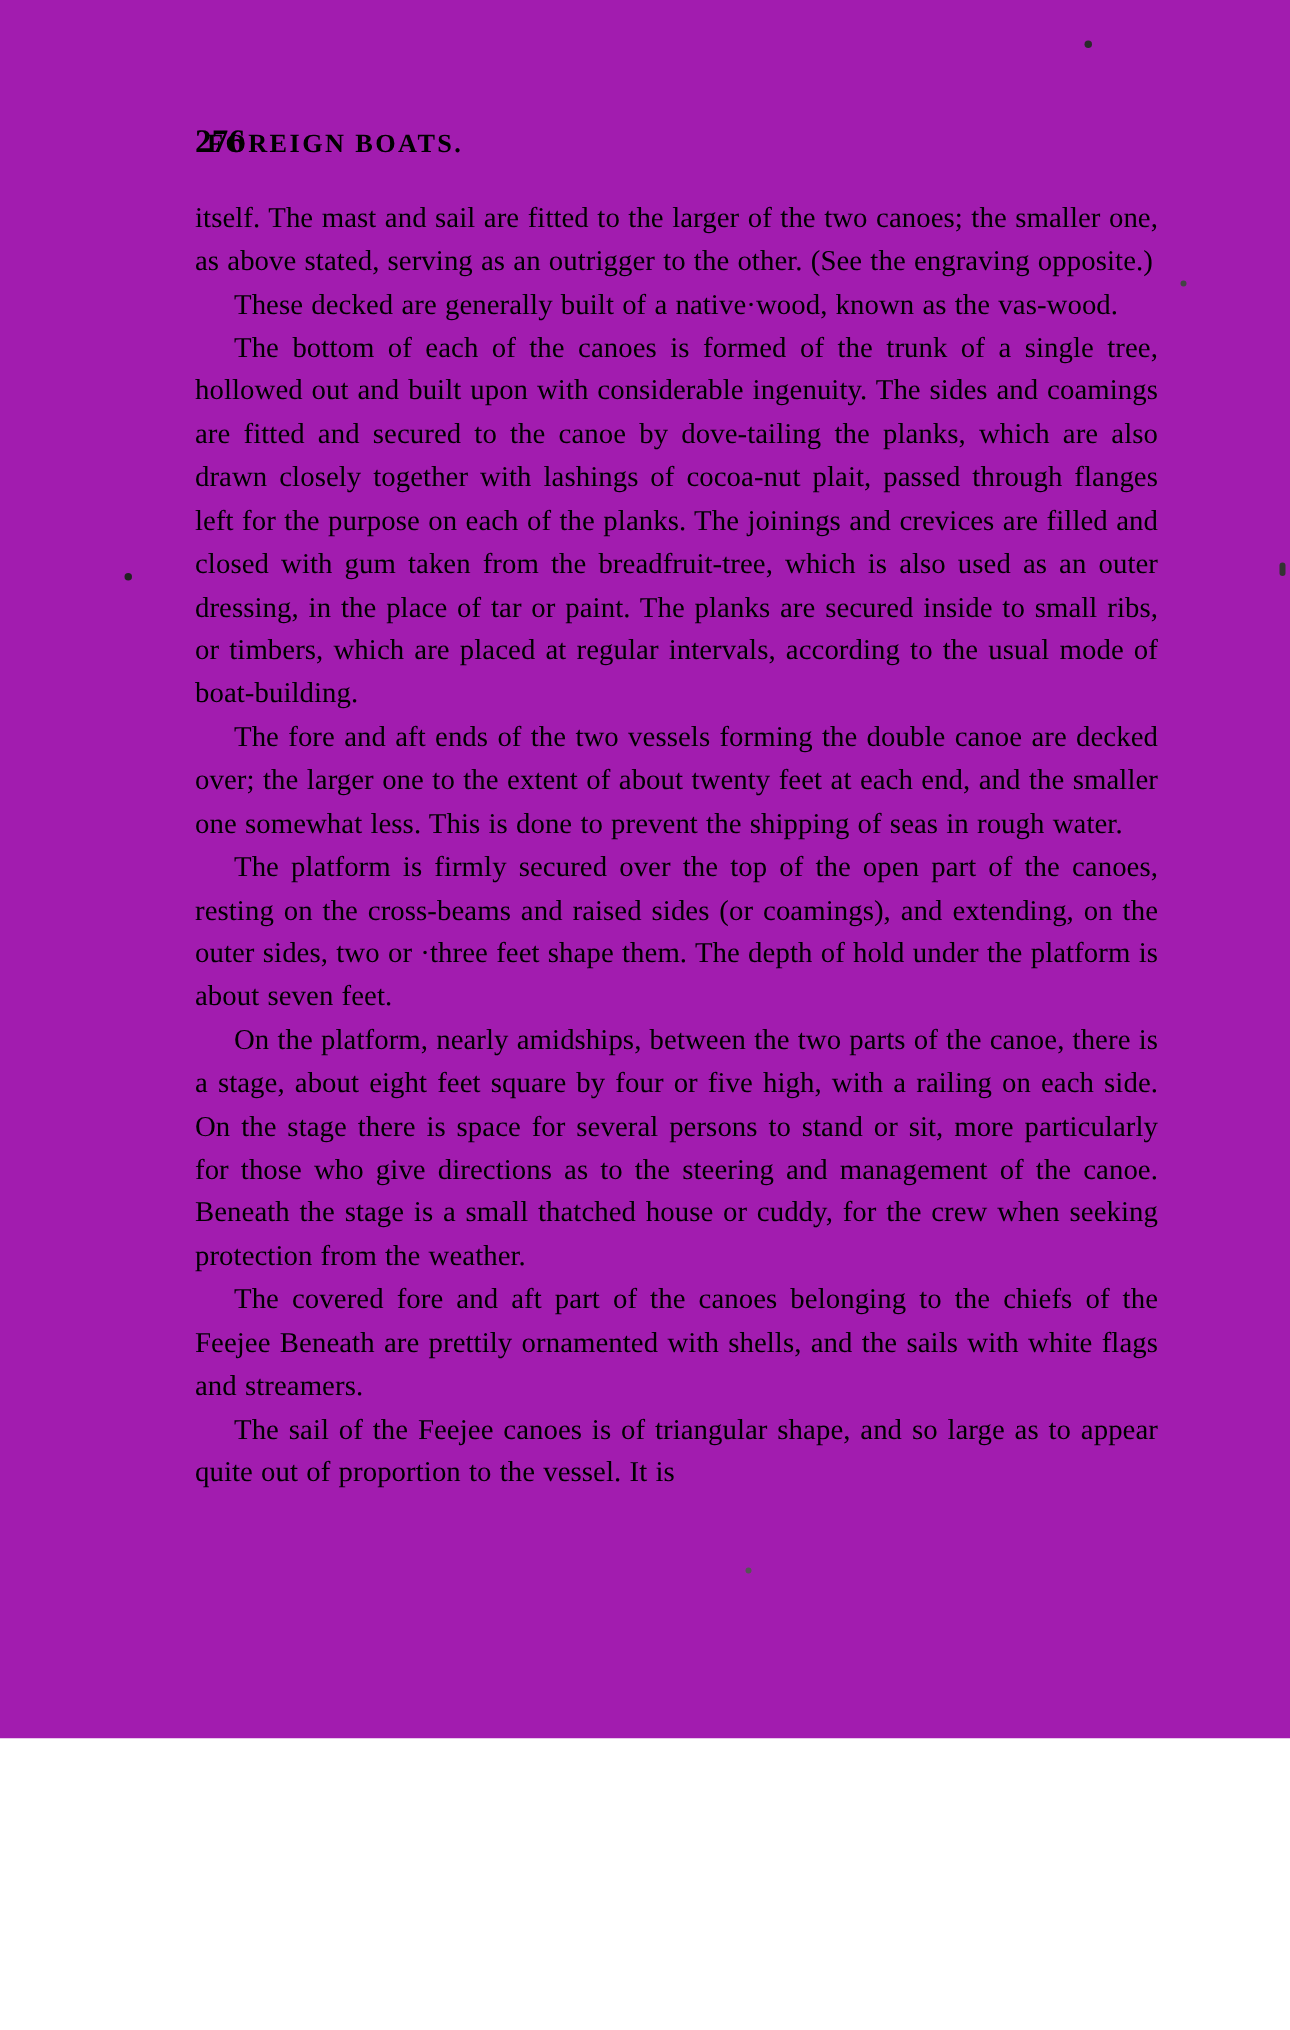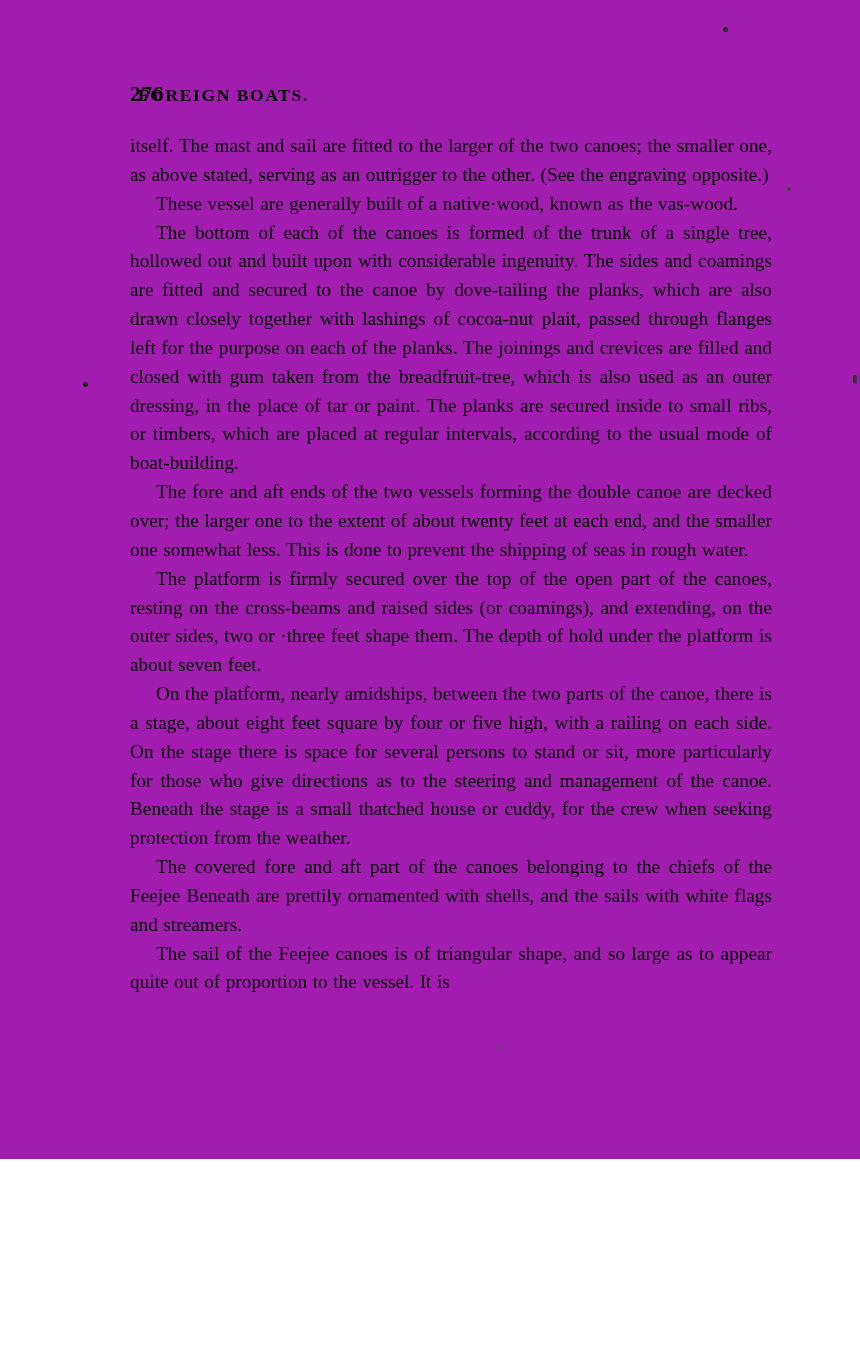--- a/index.html
+++ b/index.html
@@ -115,21 +115,21 @@
 
 <div class="page">
 
   <div class="running-head">
     <span class="folio">276</span>
     <span class="head-title">FOREIGN BOATS.</span>
   </div>
 
   <div class="textblock">
     <p class="para">itself.   The mast and sail are fitted to the larger of the two canoes; the smaller one, as above stated, serving as an outrigger to the other.   (See the engraving opposite.)</p>
-    <p class="para indent">These vessel are generally built of a native·wood, known as the vas-wood.</p>
+    <p class="para indent">These decked are generally built of a native·wood, known as the vas-wood.</p>
     <p class="para indent">The bottom of each of the canoes is formed of the trunk of a single tree, hollowed out and built upon with considerable ingenuity.   The sides and coamings are fitted and secured to the canoe by dove-tailing the planks, which are also drawn closely together with lashings of cocoa-nut plait, passed through flanges left for the purpose on each of the planks.   The joinings and crevices are filled and closed with gum taken from the breadfruit-tree, which is also used as an outer dressing, in the place of tar or paint.   The planks are secured inside to small ribs, or timbers, which are placed at regular intervals, according to the usual mode of boat-building.</p>
     <p class="para indent">The fore and aft ends of the two vessels forming the double canoe are decked over; the larger one to the extent of about twenty feet at each end, and the smaller one somewhat less. This is done to prevent the shipping of seas in rough water.</p>
     <p class="para indent">The platform is firmly secured over the top of the open part of the canoes, resting on the cross-beams and raised sides (or coamings), and extending, on the outer sides, two or ·three feet shape them.   The depth of hold under the platform is about seven feet.</p>
     <p class="para indent">On the platform, nearly amidships, between the two parts of the canoe, there is a stage, about eight feet square by four or five high, with a railing on each side.   On the stage there is space for several persons to stand or sit, more particularly for those who give directions as to the steering and management of the canoe.   Beneath the stage is a small thatched house or cuddy, for the crew when seeking protection from the weather.</p>
     <p class="para indent">The covered fore and aft part of the canoes belonging to the chiefs of the Feejee Beneath are prettily ornamented with shells, and the sails with white flags and streamers.</p>
     <p class="para indent">The sail of the Feejee canoes is of triangular shape, and so large as to appear quite out of proportion to the vessel.   It is</p>
   </div>
 
   <div class="watermark">
     <span class="wm-digitized">Digitized by</span>

